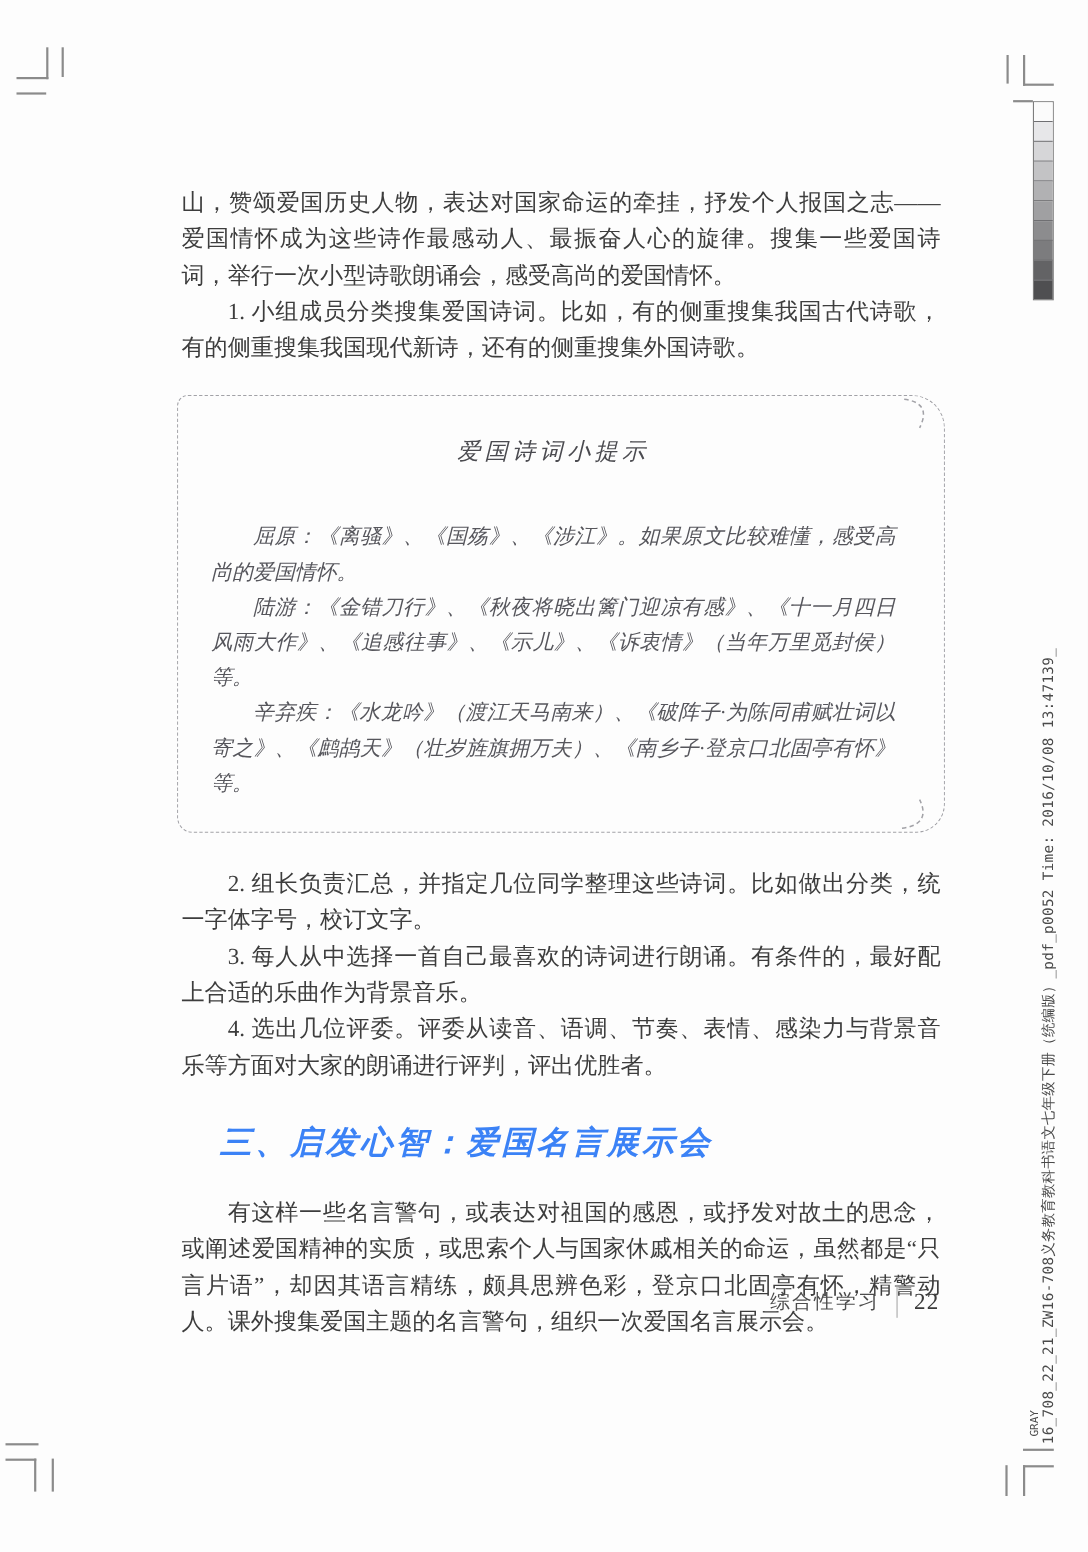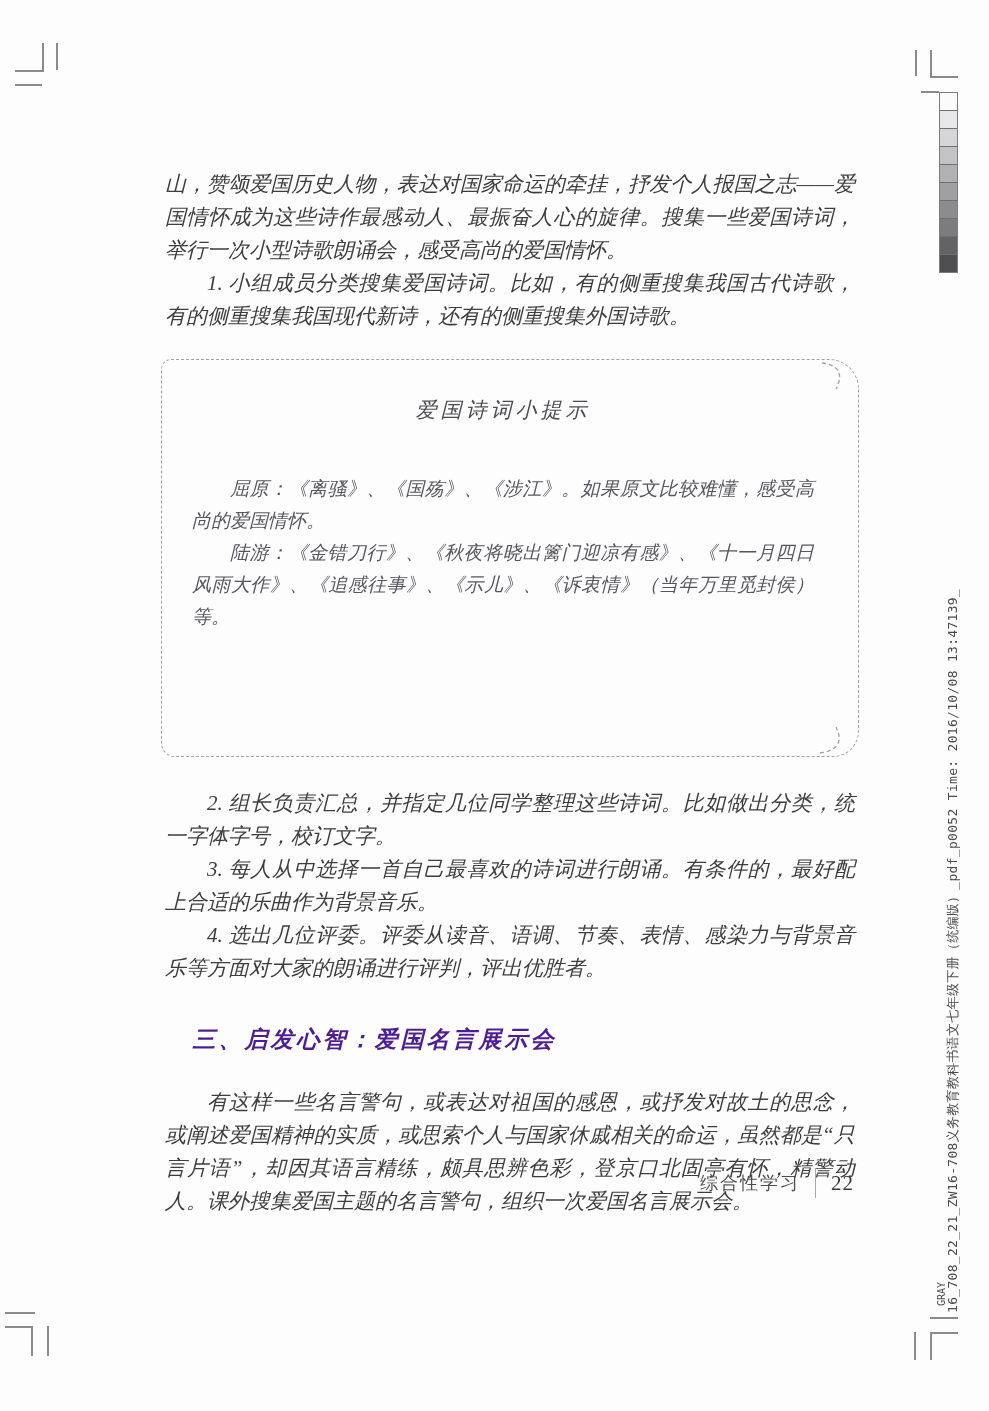--- a/index.html
+++ b/index.html
@@ -7,21 +7,21 @@
     position:relative;width:989px;height:1411px;margin:0 auto;
     background:#fdfdfd;overflow:hidden;
     font-family:"Liberation Serif","DejaVu Serif",serif;
     color:#3d3d3d;
   }
   
   .content{
     position:absolute;left:165px;top:168px;width:690px;
     font-size:21px;line-height:33px;text-align:justify;
   }
-  .content p{margin:0;font-style:italic;}
+  .content p{margin:0;}
   .indent{text-indent:2em;}
   
   .tip-box{
     position:relative;
     margin:26px -4px 30px -4px;
     border:1.5px dashed #a2a2a7;
     border-radius:10px 30px 26px 14px;
     padding:30px 44px 26px 30px;
     min-height:340px;
     color:#56565c;
@@ -32,22 +32,22 @@
   }
   .tip-line{
     font-size:19px;line-height:32px;font-style:italic;
     text-indent:2em;text-align:justify;
   }
   .curl{position:absolute;}
   .curl-tr{top:1px;right:0px;}
   .curl-br{bottom:1px;right:2px;}
   
   .section-heading{
-    margin:38px 0 0 0;font-size:23px;font-weight:600;font-style:italic;
-    letter-spacing:3px;color:#4c1d95;text-indent:1.2em;
+    margin:38px 0 0 0;font-size:29px;font-weight:600;font-style:italic;
+    letter-spacing:3px;color:#3b82f6;text-indent:1.2em;
   }
   .closing{margin-top:30px !important;}
   
   .footer{
     position:absolute;top:1168px;left:700px;
     display:flex;align-items:center;gap:15px;
     color:#4c4c4c;
     text-align:center;
   }
   .footer-label{font-size:18px;letter-spacing:2px;}
@@ -127,20 +127,21 @@
     <div class="tip-box">
       <svg class="curl curl-tr" width="40" height="36" viewBox="0 0 40 36">
         <path d="M4 2 C 20 4, 26 12, 18 28" fill="none" stroke="#a2a2a7" stroke-width="1.4" stroke-dasharray="4 3"></path>
       </svg>
       <svg class="curl curl-br" width="40" height="34" viewBox="0 0 40 34">
         <path d="M4 32 C 20 30, 28 22, 20 6" fill="none" stroke="#a2a2a7" stroke-width="1.4" stroke-dasharray="4 3"></path>
       </svg>
       <div class="tip-title">爱国诗词小提示</div>
       <p class="tip-line">屈原：《离骚》、《国殇》、《涉江》。如果原文比较难懂，感受高尚的爱国情怀。</p>
       <p class="tip-line">陆游：《金错刀行》、《秋夜将晓出篱门迎凉有感》、《十一月四日风雨大作》、《追感往事》、《示儿》、《诉衷情》（当年万里觅封侯）等。</p>
+      <p class="tip-line">辛弃疾：《水龙吟》（渡江天马南来）、《破阵子·为陈同甫赋壮词以寄之》、《鹧鸪天》（壮岁旌旗拥万夫）、《南乡子·登京口北固亭有怀》等。</p>
     </div>
 
     <p class="indent">2. 组长负责汇总，并指定几位同学整理这些诗词。比如做出分类，统一字体字号，校订文字。</p>
     <p class="indent">3. 每人从中选择一首自己最喜欢的诗词进行朗诵。有条件的，最好配上合适的乐曲作为背景音乐。</p>
     <p class="indent">4. 选出几位评委。评委从读音、语调、节奏、表情、感染力与背景音乐等方面对大家的朗诵进行评判，评出优胜者。</p>
 
     <h3 class="section-heading">三、启发心智：爱国名言展示会</h3>
     <p class="indent closing">有这样一些名言警句，或表达对祖国的感恩，或抒发对故土的思念，或阐述爱国精神的实质，或思索个人与国家休戚相关的命运，虽然都是“只言片语”，却因其语言精练，颇具思辨色彩，登京口北固亭有怀，精警动人。课外搜集爱国主题的名言警句，组织一次爱国名言展示会。</p>
   </div>
 

